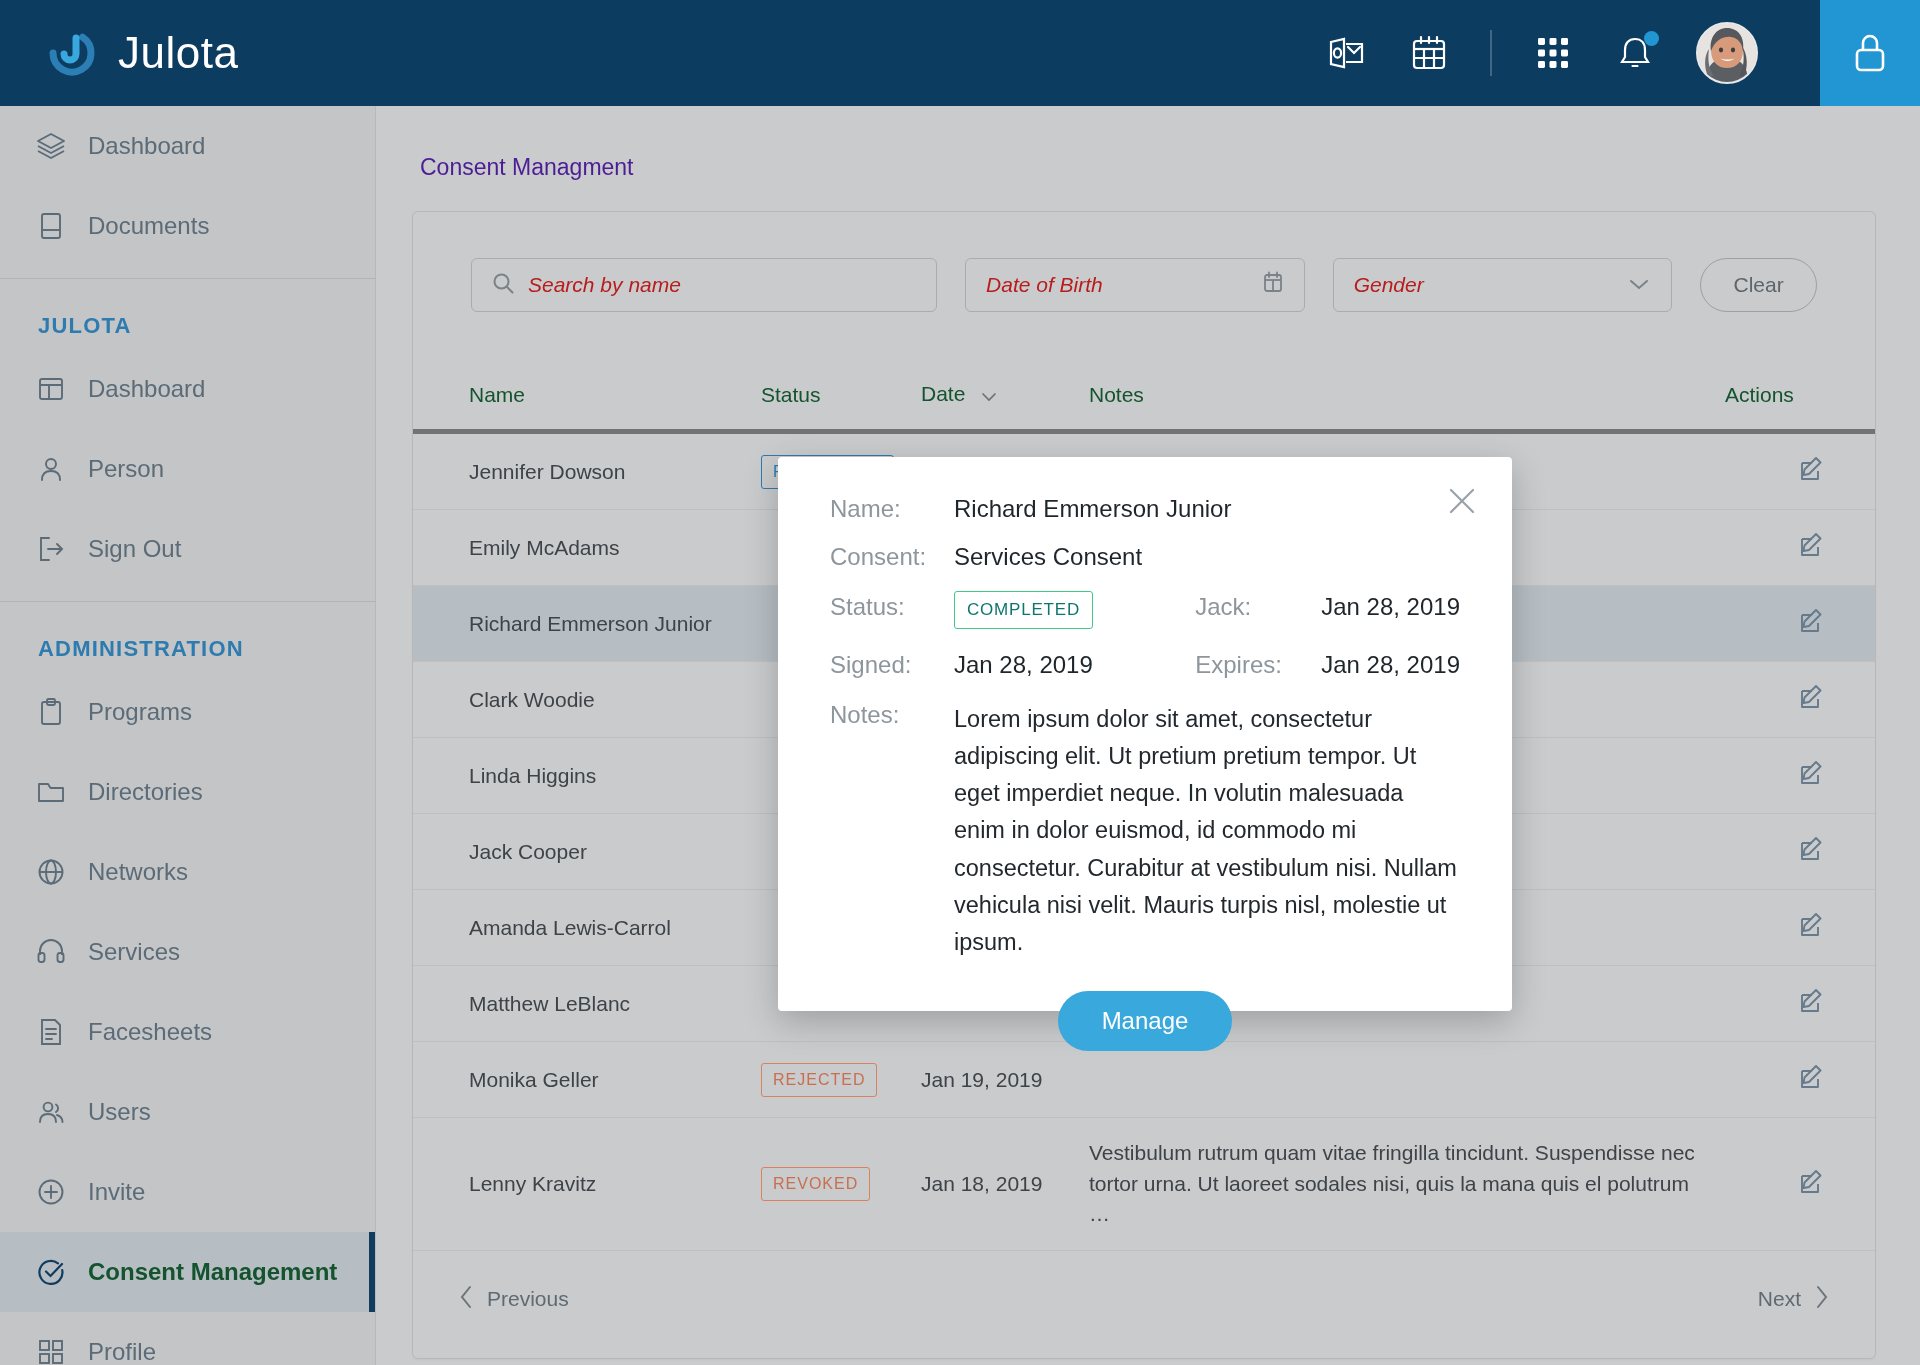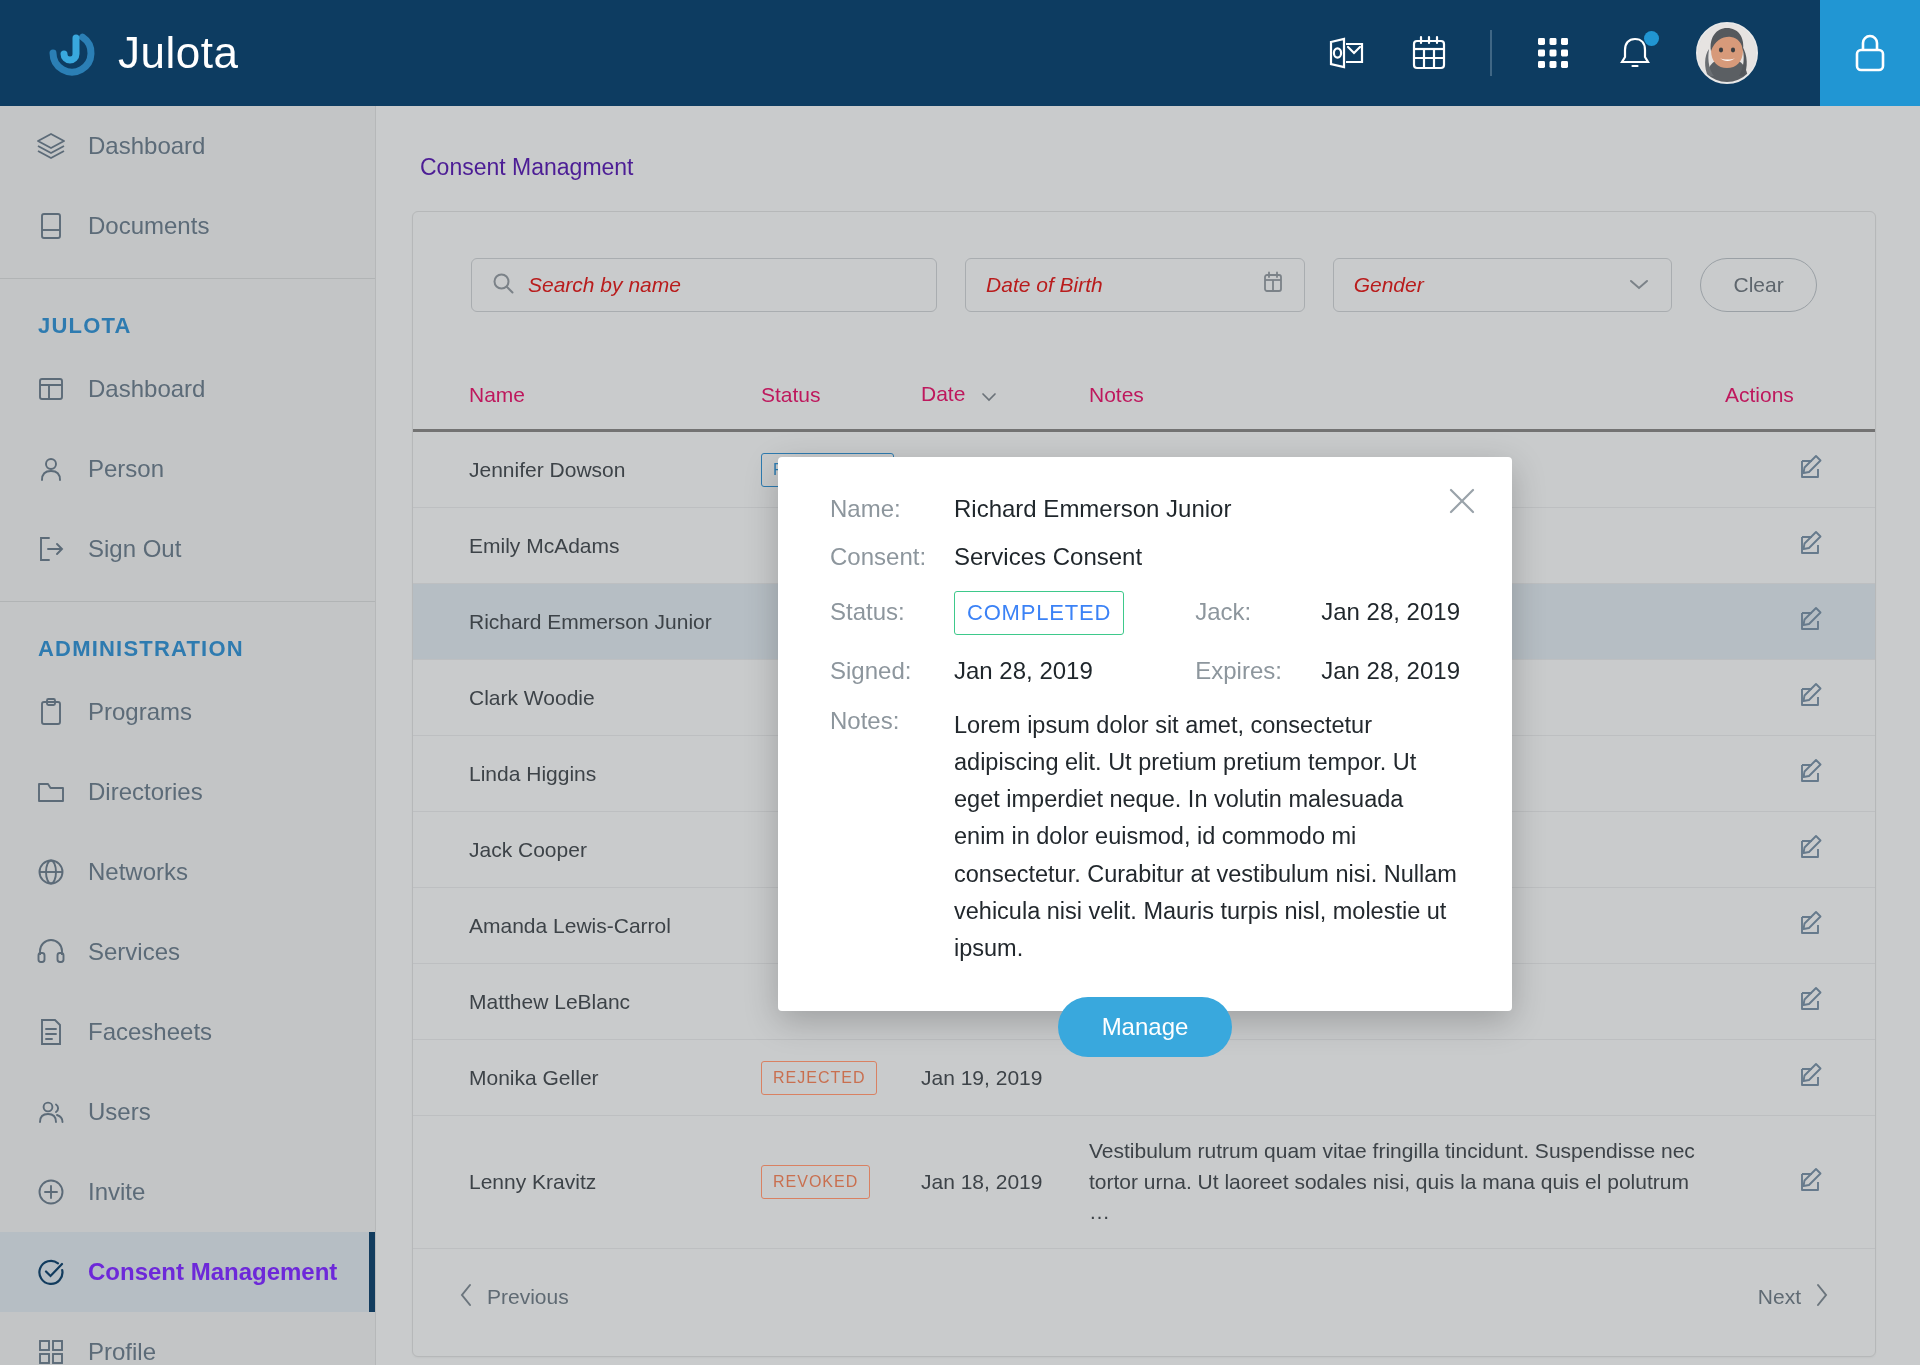--- a/index.html
+++ b/index.html
@@ -56,21 +56,21 @@
     height: 80px; padding-left: 36px; cursor: pointer;
     color: #5c6b78; font-size: 24px;
   }
   .nav-item .label { white-space: nowrap; }
   .nav-sep { height: 1px; background: #b1b4b5; margin: 12px 0; }
   .nav-group-title {
     color: #2e7bb0; font-size: 22px; font-weight: bold;
     letter-spacing: 1.2px; padding: 22px 0 10px 38px;
   }
   .nav-item.active {
-    background: #b6bec4; color: #6d28d9; font-weight: bold;
+    background: #b6bec4; color: #14532d; font-weight: bold;
     position: relative;
   }
   .nav-item.active::after {
     content: ""; position: absolute; right: 0; top: 0;
     width: 6px; height: 100%; background: #123c5e;
   }
   .nav-icon { width: 30px; height: 30px; flex: 0 0 30px; display:flex; align-items:center; justify-content:center; }
 
   
   .main { position: absolute; left: 376px; top: 106px; width: 1544px; height: 1259px; padding: 34px 44px 0 36px; }
@@ -94,22 +94,22 @@
   .field .txt { color: #b91c1c; font-size: 21px; font-style: italic; }
   .clear-btn {
     height: 54px; width: 120px; border: 1px solid #9aa0a5; border-radius: 28px;
     display: flex; align-items: center; justify-content: center;
     color: #5e666d; font-size: 21px; cursor: pointer; background: transparent;
   }
 
   
   .table { width: 100%; border-collapse: collapse; }
   .table thead th {
-    text-align: left; color: #be185d; font-weight: normal; font-size: 21px;
-    padding: 24px 0 22px 0; border-bottom: 3px solid #737373;
+    text-align: left; color: #14532d; font-weight: normal; font-size: 21px;
+    padding: 24px 0 22px 0; border-bottom: 5px solid #737373;
     background: #c9cbcc;
   }
   .th-name { padding-left: 56px !important; width: 348px; }
   .th-status { width: 160px; }
   .th-date { width: 168px; }
   .th-notes { }
   .th-actions { width: 150px; text-align: right; padding-right: 50px !important; }
   .table tbody td {
     padding: 20px 0; border-bottom: 1px solid #bdbfc1;
     color: #3d4348; font-size: 21px; vertical-align: middle;
@@ -153,21 +153,21 @@
     width: 40px; height: 40px; cursor: pointer;
     display: flex; align-items: center; justify-content: center;
   }
   .mrow { display: flex; align-items: baseline; margin-bottom: 20px; }
   .mlabel { width: 124px; color: #8d969d; font-size: 24px; flex: 0 0 124px; }
   .mvalue { color: #1f262b; font-size: 24px; }
   .mrow.split { margin-bottom: 22px; }
   .mcol2 { display: flex; align-items: baseline; margin-left: auto; }
   .mcol2 .mlabel { width: 126px; flex: 0 0 126px; }
   .badge.completed {
-    border: 1px solid #3ec98b; color: #3b82f6; font-size: 22px;
+    border: 1px solid #3ec98b; color: #0f766e; font-size: 17px;
     padding: 8px 12px; letter-spacing: .8px;
   }
   .notes-block { display: flex; margin-top: 10px; }
   .notes-text { color: #22282d; font-size: 23.5px; line-height: 1.58; width: 508px; }
   .manage-wrap { display: flex; justify-content: center; margin-top: 30px; }
   .manage-btn {
     background: #39a8dd; color: #ffffff; border: none; border-radius: 30px;
     padding: 16px 44px; font-size: 24px; cursor: pointer;
     font-family: "Liberation Sans", sans-serif;
   }

